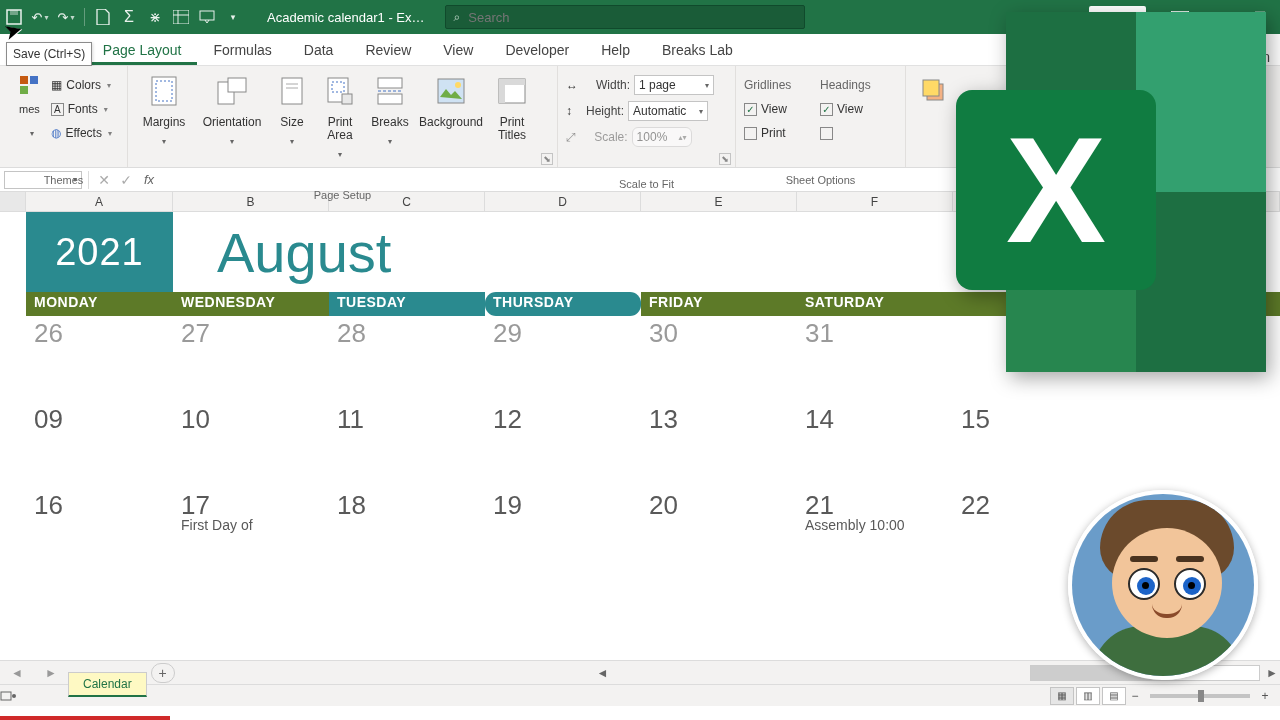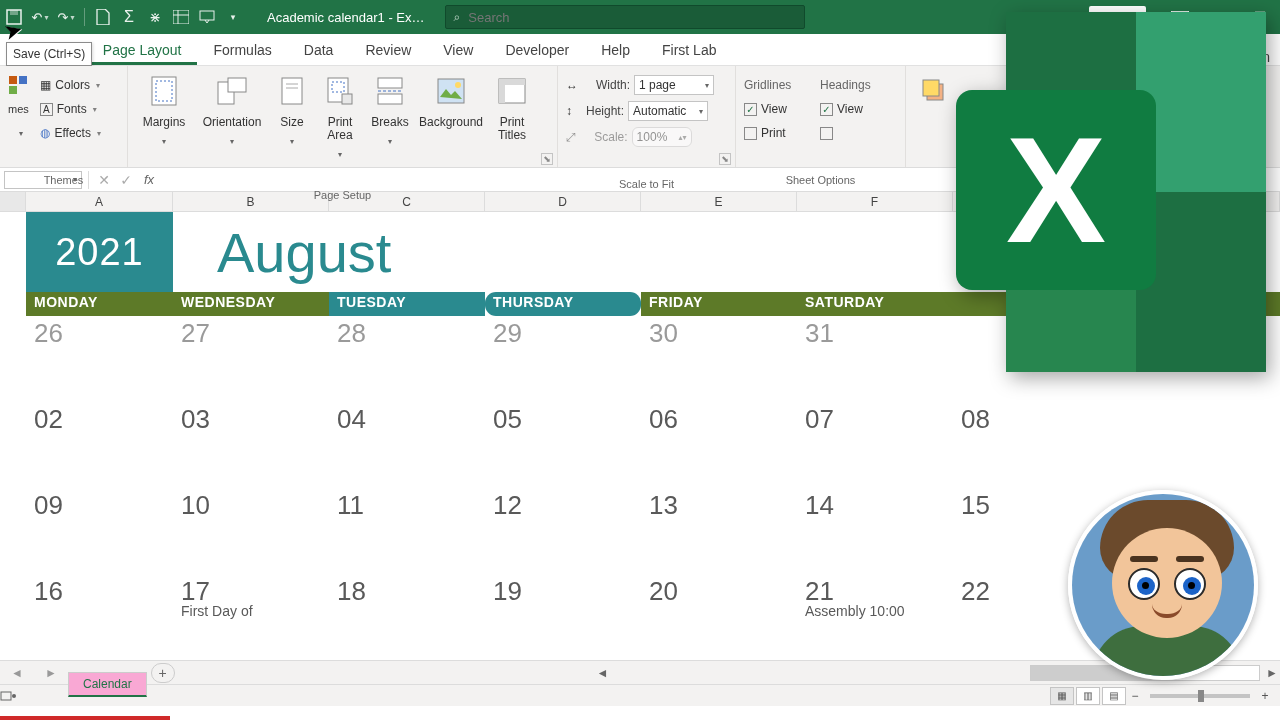--- a/index.html
+++ b/index.html
@@ -78,21 +78,21 @@
   .cal-cell { padding:2px 8px; font-size:26px; color:#595959; font-weight:300; }
   .c1 { width:147px; } .c2 { width:156px; } .c3 { width:156px; } .c4 { width:156px; }
   .c5 { width:156px; } .c6 { width:156px; } .c7 { width:157px; }
   .cal-cell.prev { color:#9a9a9a; }
   .evt { font-size:14px; color:#595959; margin-top:-4px; }
   .selcell { position:absolute; border:2px solid #217346; width:80px; height:20px; top:132px; left:1112px; pointer-events:none; }
 
   
   .sheet-tabs { height:24px; border-top:1px solid #dcdcdc; background:#f3f2f1; display:flex; align-items:center; font-size:12px; }
   .st-nav { width:34px; text-align:center; color:#999; }
-  .st-tab { padding:4px 14px; background:#f9a8d4; border:1px solid #ccc; border-bottom:2px solid #217346; color:#217346; font-weight:500; cursor:pointer;margin-top:24px; }
+  .st-tab { padding:4px 14px; background:#fef9c3; border:1px solid #ccc; border-bottom:2px solid #217346; color:#217346; font-weight:500; cursor:pointer;margin-top:24px; }
   .st-add { width:24px; text-align:center; color:#666; font-size:14px; cursor:pointer; border:1px solid #ccc; margin-left:4px; height:20px; line-height:18px; border-radius:10px; }
   .hscroll-track { margin-left:auto; width:230px; height:16px; background:#fff; border:1px solid #ccc; position:relative; margin-right:4px; }
   .hscroll-thumb { position:absolute; left:0; top:0; width:130px; height:14px; background:#cdcdcd; }
   .hscroll-arr { width:16px; text-align:center; color:#666; cursor:pointer; }
   .statusbar { height:22px; background:#f3f2f1; border-top:1px solid #dcdcdc; display:flex; align-items:center; font-size:12px; color:#555; }
   .sb-rec { width:30px; text-align:center; }
   .sb-right { margin-left:auto; display:flex; align-items:center; gap:2px; padding-right:8px; }
   .sb-view { width:24px; height:18px; border:1px solid #c4c4c4; display:flex; align-items:center; justify-content:center; font-size:10px; cursor:pointer; background:#fff; }
   .sb-view.active { background:#e6e6e6; }
   .zoom-track { width:100px; height:4px; background:#c4c4c4; margin:0 6px; position:relative; }
@@ -190,29 +190,29 @@
 <div class="ribbon-tabs">
   <div class="file-tab">e</div>
   <div class="ribbon-tab">Insert</div>
   <div class="ribbon-tab active">Page Layout</div>
   <div class="ribbon-tab">Formulas</div>
   <div class="ribbon-tab">Data</div>
   <div class="ribbon-tab">Review</div>
   <div class="ribbon-tab">View</div>
   <div class="ribbon-tab">Developer</div>
   <div class="ribbon-tab">Help</div>
-  <div class="ribbon-tab">First Lab</div>
+  <div class="ribbon-tab">Breaks Lab</div>
   <div class="menit">men</div>
 </div>
 
 <div class="ribbon">
 
   <div class="group" style="width:128px;">
     <div class="group-body">
-      <div class="small-col" style="width:26px;">
+      <div class="small-col" style="width:26px;margin-left:11px;">
         <div class="small-row">
             <svg width="20" height="20">
               <rect x="1" y="1" width="8" height="8" fill="#c55a11"></rect>
               <rect x="11" y="1" width="8" height="8" fill="#4472c4"></rect>
               <rect x="1" y="11" width="8" height="8" fill="#70ad47"></rect>
             </svg>
           </div>
         <div class="small-row" style="font-size:11px;">mes</div>
         <div class="small-row" style="font-size:8px;color:#666;justify-content:center;">▾</div>
       </div>
@@ -435,29 +435,20 @@
     </div>
     <div class="cal-row">
       <div class="cal-cell prev c1">26</div>
       <div class="cal-cell prev c2">27</div>
       <div class="cal-cell prev c3">28</div>
       <div class="cal-cell prev c4">29</div>
       <div class="cal-cell prev c5">30</div>
       <div class="cal-cell prev c6">31</div>
     </div>
     <div class="cal-row">
-      <div class="cal-cell c1">02</div>
-      <div class="cal-cell c2">03</div>
-      <div class="cal-cell c3">04</div>
-      <div class="cal-cell c4">05</div>
-      <div class="cal-cell c5">06</div>
-      <div class="cal-cell c6">07</div>
-      <div class="cal-cell c7">08</div>
-    </div>
-    <div class="cal-row">
       <div class="cal-cell c1">09</div>
       <div class="cal-cell c2">10</div>
       <div class="cal-cell c3">11</div>
       <div class="cal-cell c4">12</div>
       <div class="cal-cell c5">13</div>
       <div class="cal-cell c6">14</div>
       <div class="cal-cell c7">15</div>
     </div>
     <div class="cal-row">
       <div class="cal-cell c1">16</div>

